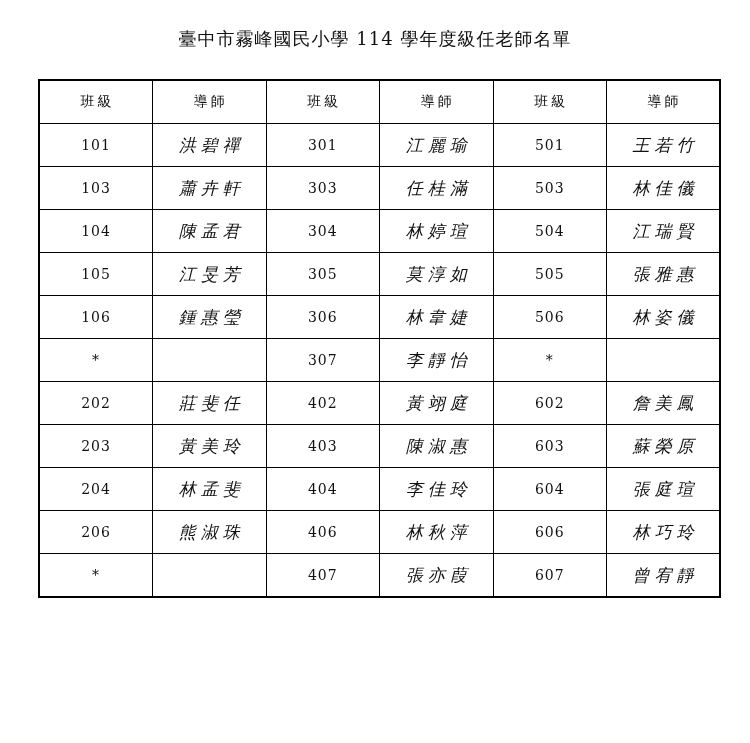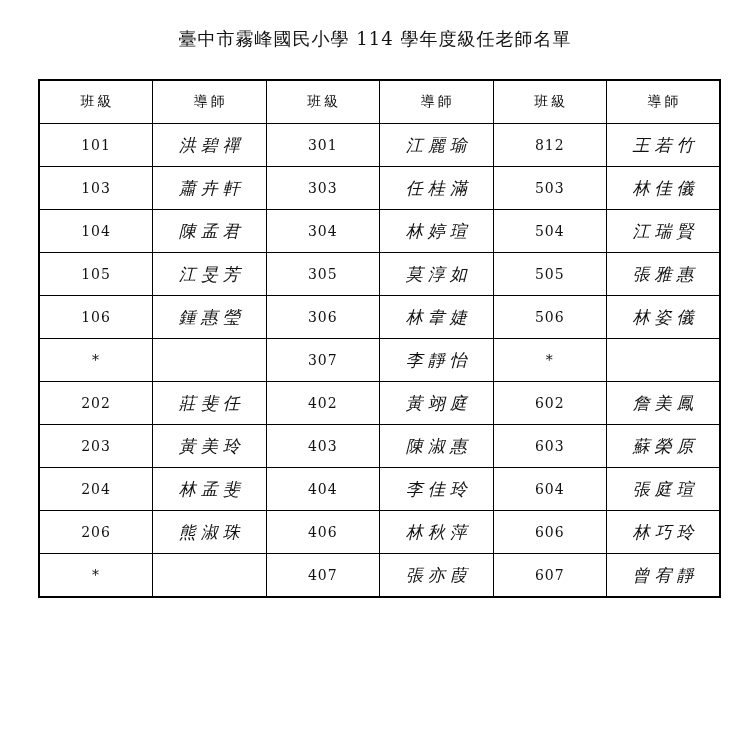--- a/index.html
+++ b/index.html
@@ -86,21 +86,21 @@
           <th>班級</th>
           <th>導師</th>
         </tr>
     </thead>
     <tbody>
         <tr>
           <td class="class-cell">101</td>
           <td class="teacher-cell">洪碧禪</td>
           <td class="class-cell">301</td>
           <td class="teacher-cell">江麗瑜</td>
-          <td class="class-cell">812</td>
+          <td class="class-cell">501</td>
           <td class="teacher-cell">王若竹</td>
         </tr>
         <tr>
           <td class="class-cell">103</td>
           <td class="teacher-cell">蕭卉軒</td>
           <td class="class-cell">303</td>
           <td class="teacher-cell">任桂滿</td>
           <td class="class-cell">503</td>
           <td class="teacher-cell">林佳儀</td>
         </tr>

